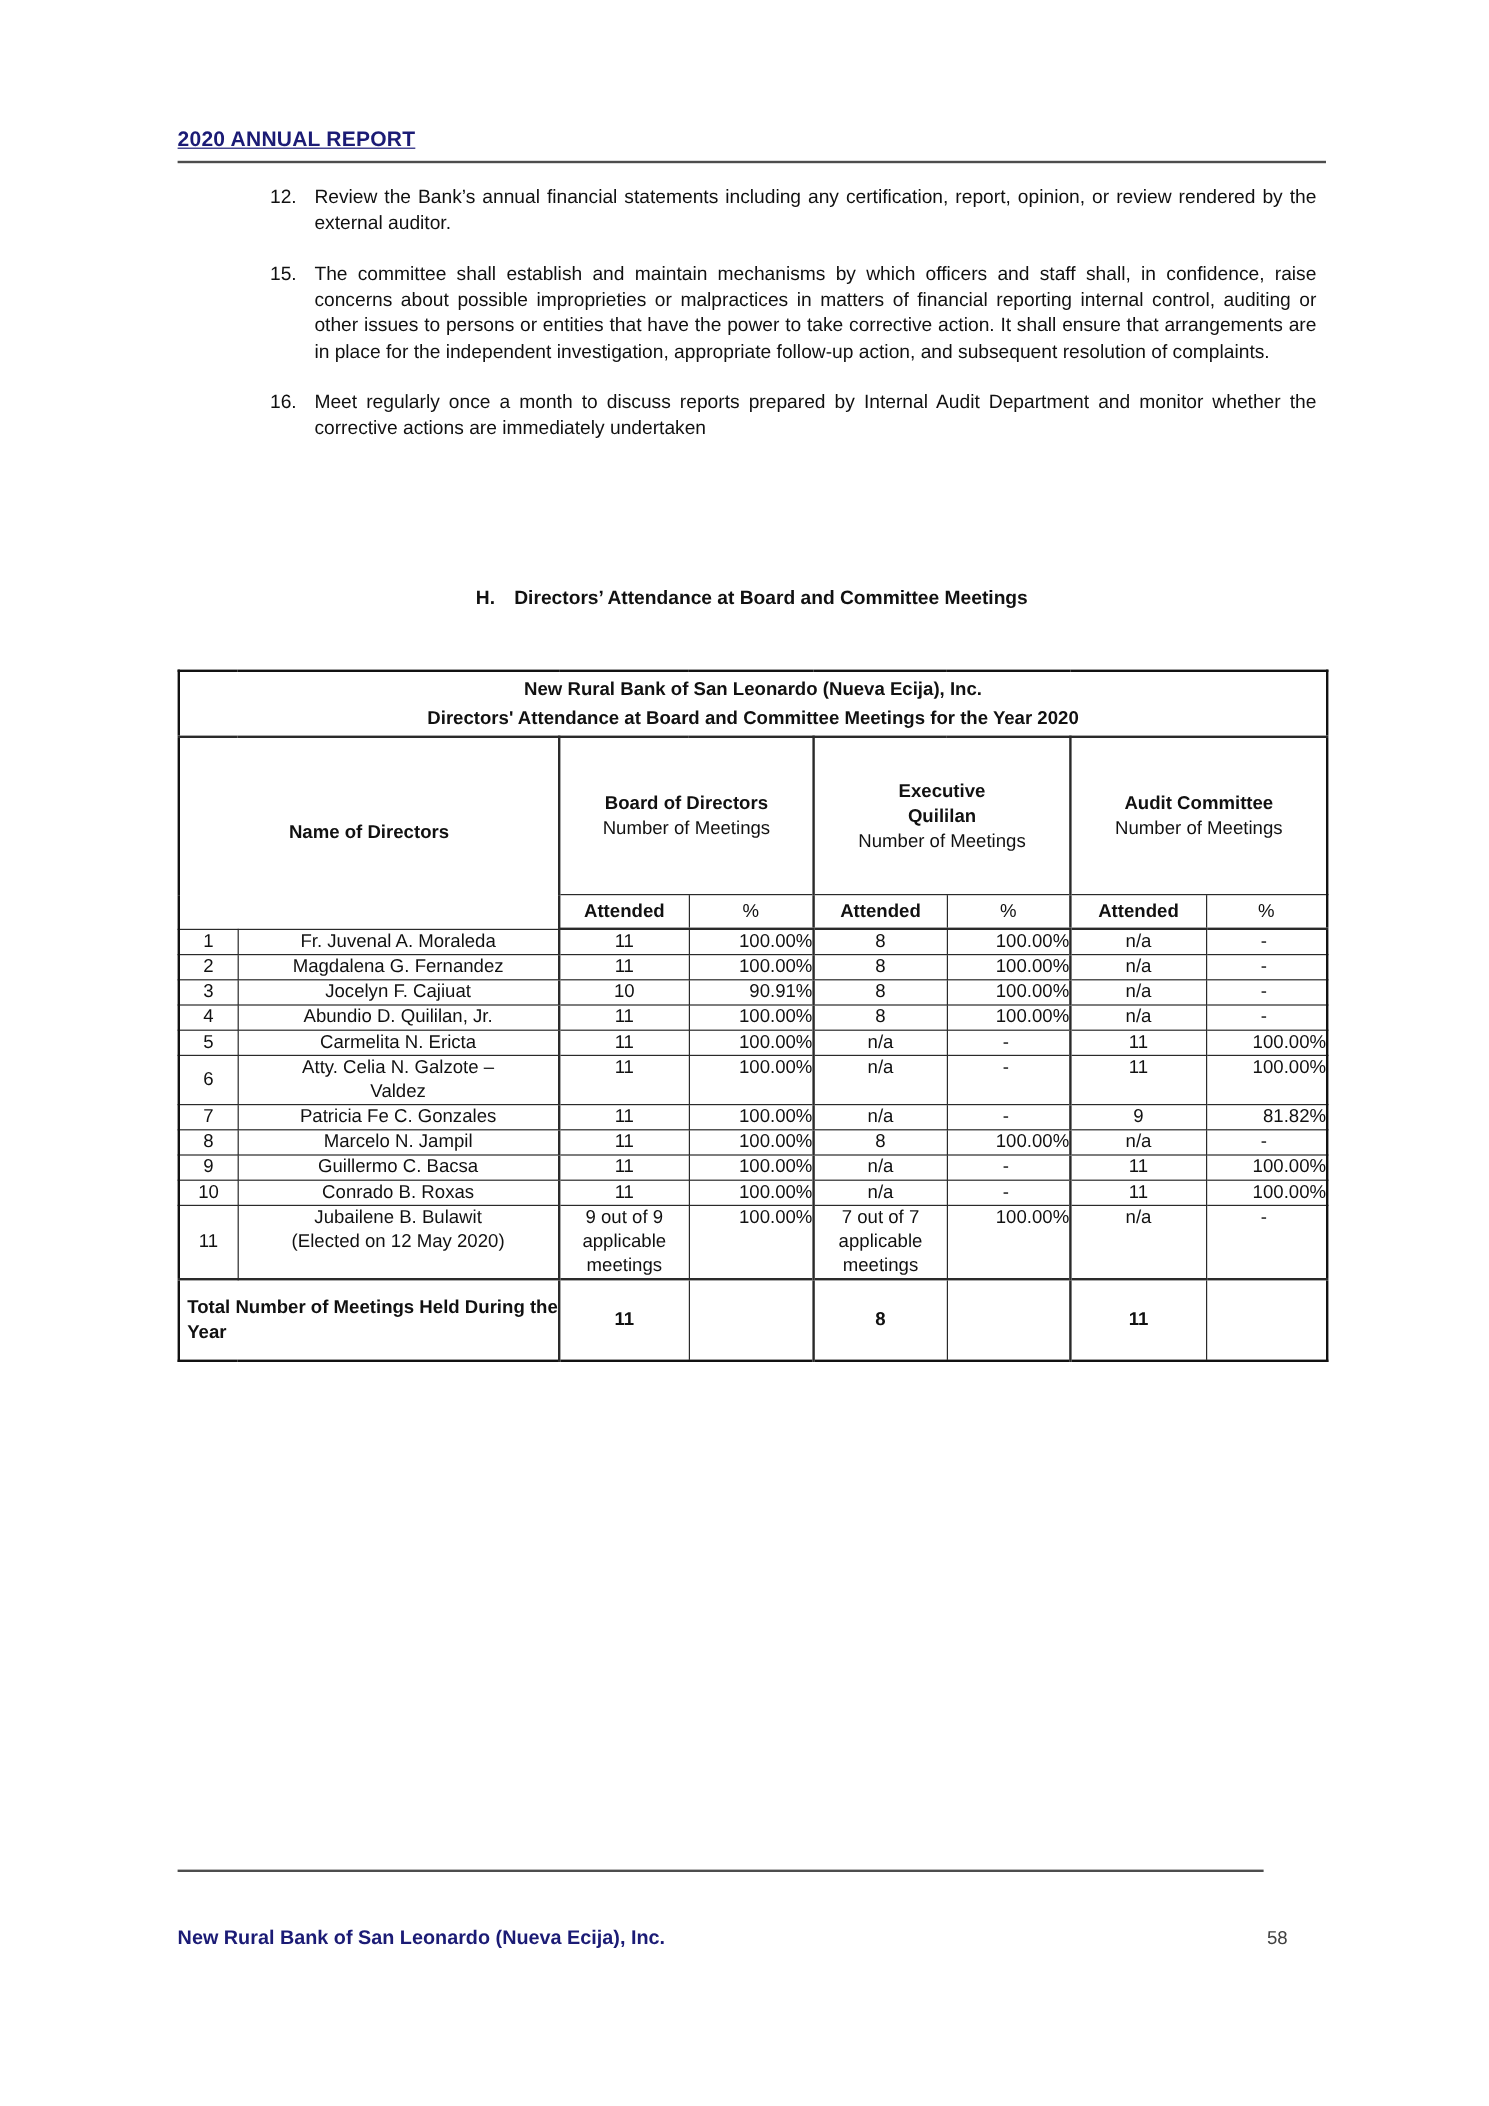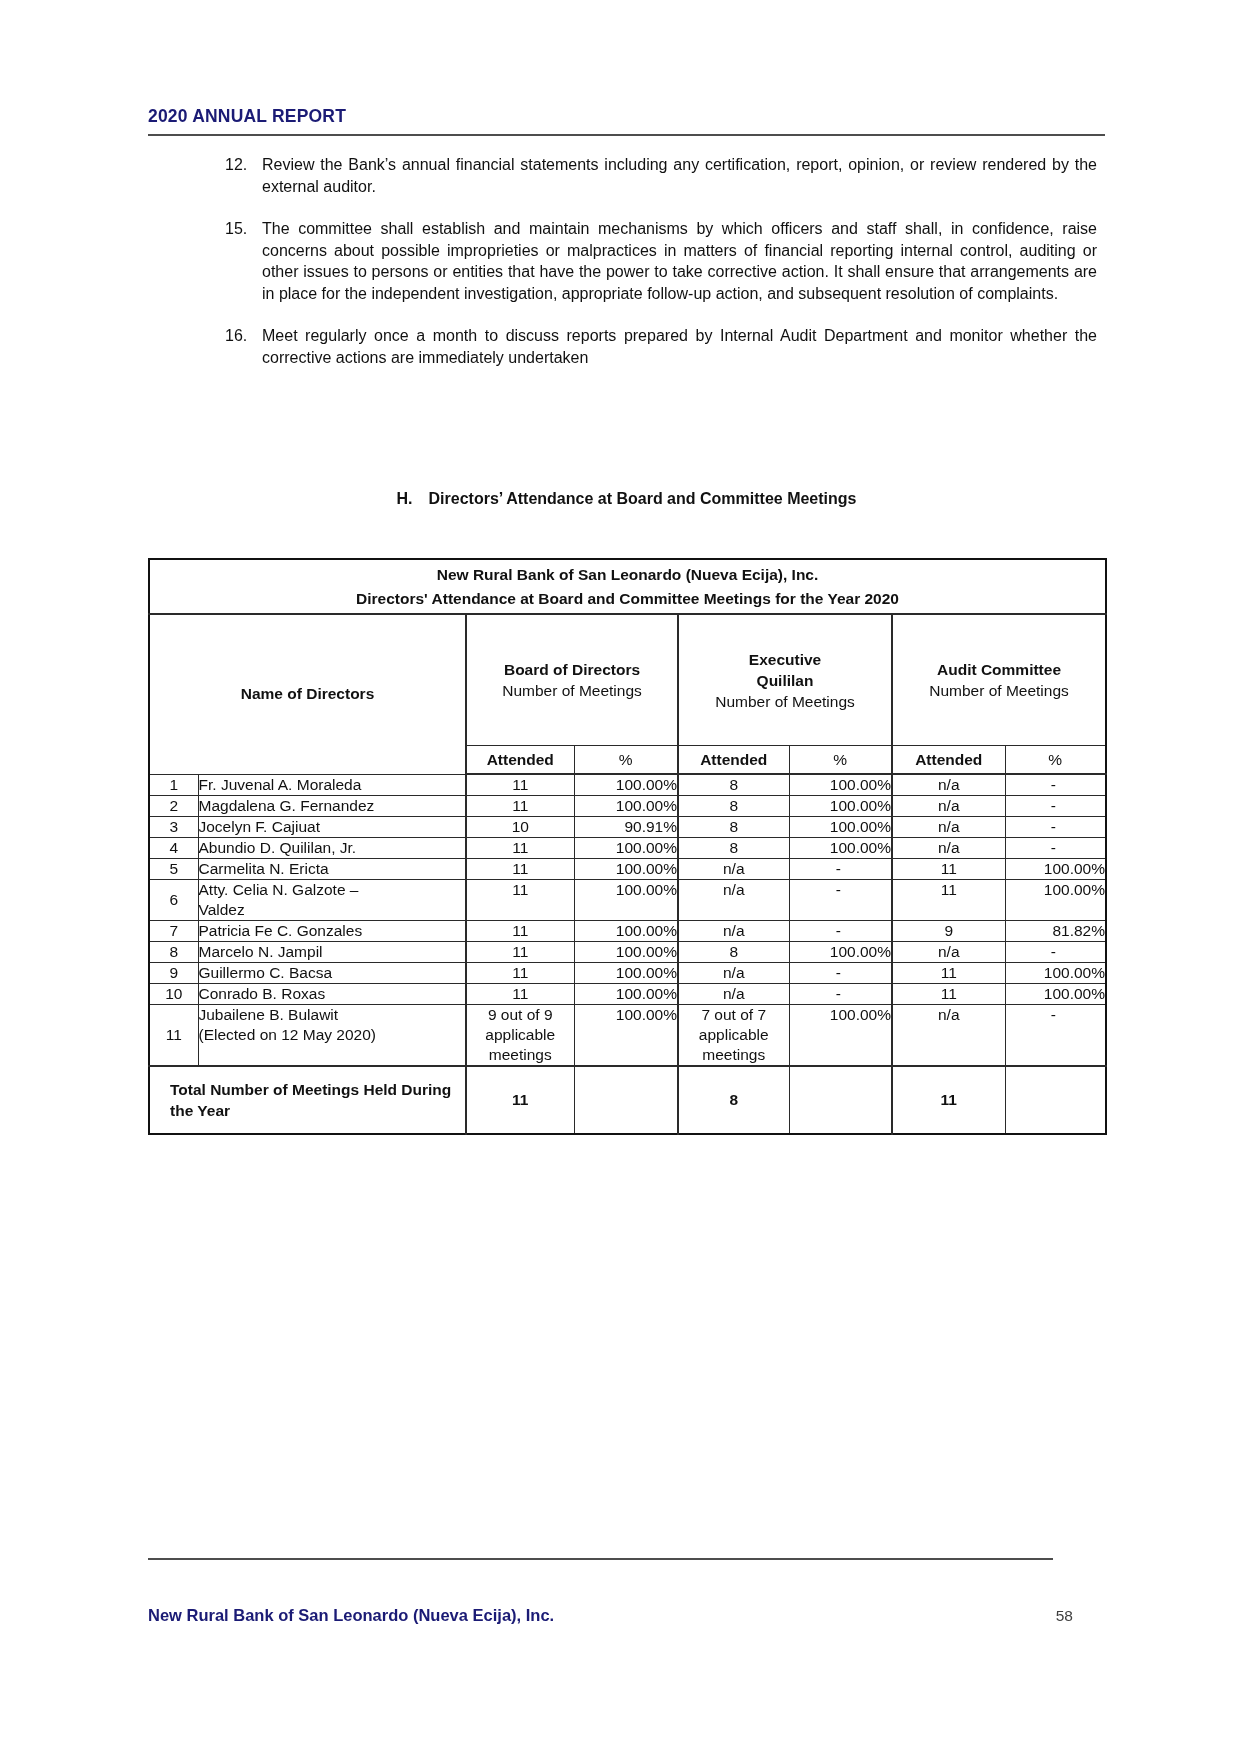--- a/index.html
+++ b/index.html
@@ -4,21 +4,21 @@
 <style>
   html,body{margin:0;padding:0;background:#ffffff;}
   body{
     width:1241px;height:1755px;position:relative;overflow:hidden;
     font-family:"Liberation Sans","DejaVu Sans",sans-serif;
     color:#111;
   }
   .content{margin-left:148px;width:957px;}
   
   .rpt-header{padding-top:106px;}
-  .rpt-title{font-size:17.5px;font-weight:bold;color:#1b1b75;letter-spacing:.2px;}
+  .rpt-title{font-size:17.5px;font-weight:bold;color:#1b1b75;letter-spacing:.2px;text-decoration:underline;}
   .rpt-rule{border-bottom:2px solid #4d4d4d;margin-top:7px;}
   
   .num-list{margin-top:18px;padding-left:77px;padding-right:8px;}
   .list-item{display:flex;margin-bottom:21px;font-size:16px;line-height:21.5px;}
   .li-num{flex:0 0 37px;}
   .li-text{flex:1;text-align:justify;}
   
   .section-heading{
     margin-top:122px;display:flex;justify-content:center;gap:16px;
     font-size:16px;font-weight:bold;
@@ -38,27 +38,27 @@
   th.group-th{
     height:130px;vertical-align:middle;text-align:center;font-weight:normal;
     line-height:21px;white-space:pre-line;
   }
   th.group-th .g-title{font-weight:bold;white-space:pre-line;}
   th.sub-th{height:27px;vertical-align:middle;text-align:center;font-weight:bold;
     border-bottom-width:2px !important;}
   th.sub-th.pct-h{font-weight:normal;}
   td.cell{vertical-align:top;padding:3px 4px;line-height:20px;}
   td.num{text-align:center;vertical-align:middle;}
-  td.name{text-align:left;padding-left:9px;white-space:pre-line;}
+  td.name{text-align:center;padding-left:9px;white-space:pre-line;}
   td.att-c{text-align:center;white-space:pre-line;}
   td.pct{text-align:right;padding-right:12px;}
   td.pct.dash{text-align:center;padding-right:4px;}
   .grp-b{border-left-width:2px !important;}
   tr.total-row td{border-top-width:2px !important;height:66px;font-weight:bold;}
-  tr.total-row td.lbl{vertical-align:middle;text-align:left;padding-left:20px;line-height:21px;}
+  tr.total-row td.lbl{vertical-align:middle;text-align:left;padding-left:6px;line-height:21px;}
   tr.total-row td.val{vertical-align:middle;text-align:center;}
   
   .footer{position:absolute;left:148px;top:1558px;width:957px;}
   .footer-rule{border-bottom:2px solid #4d4d4d;width:905px;}
   .footer-row{margin-top:46px;display:flex;align-items:baseline;}
   .footer-bank{font-size:16.5px;font-weight:bold;color:#1b1b75;flex:1;}
   .footer-page{font-size:15.5px;color:#404040;margin-right:32px;}
 </style>
 </head>
 <body>

